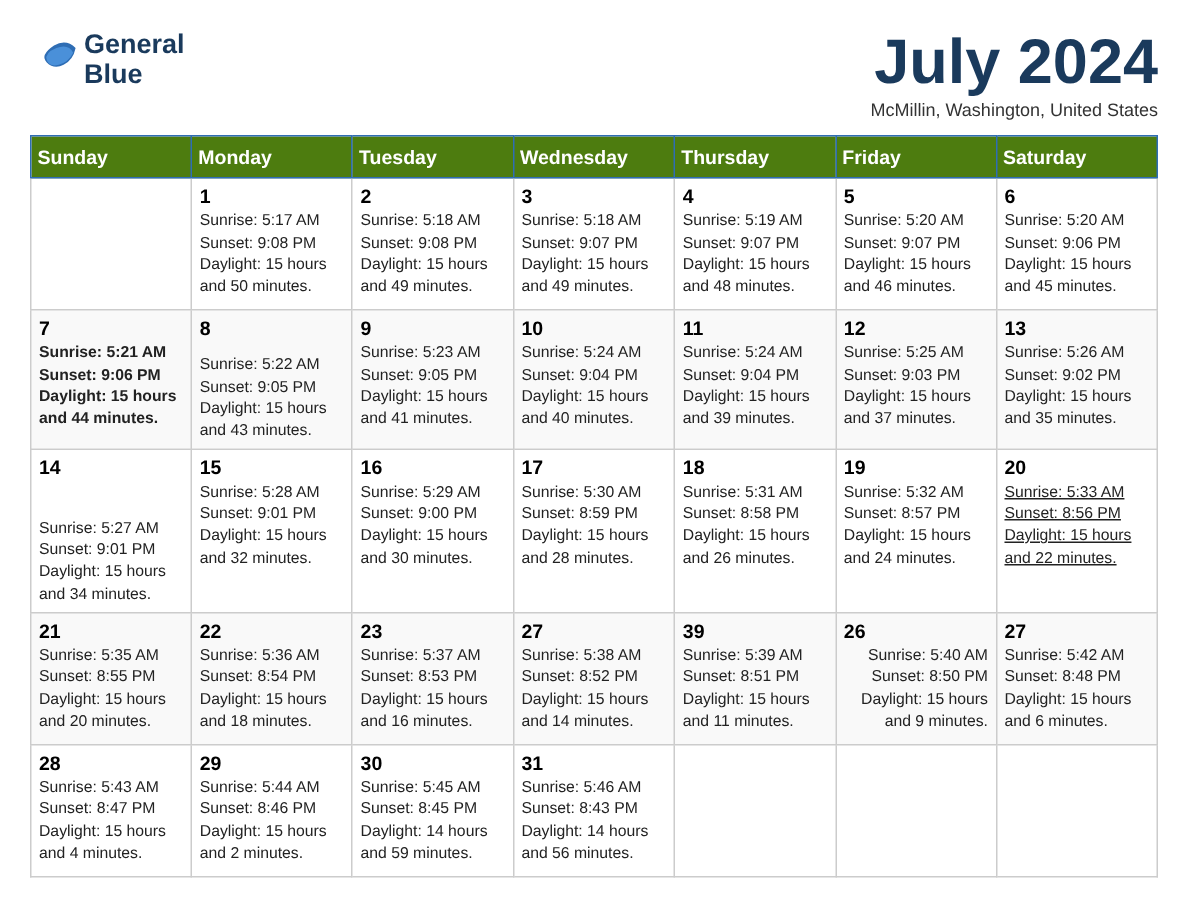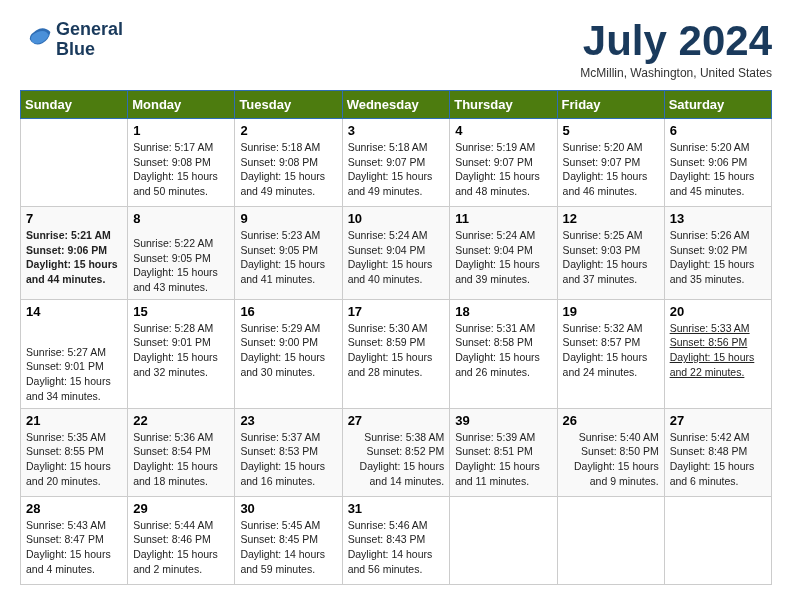--- a/index.html
+++ b/index.html
@@ -287,21 +287,21 @@
         </td>
         <td>
           <span class="day-num">23</span>
           <div class="day-info" style="white-space: pre-line;">Sunrise: 5:37 AM
 Sunset: 8:53 PM
 Daylight: 15 hours
 and 16 minutes.</div>
         </td>
         <td>
           <span class="day-num">27</span>
-          <div class="day-info" style="white-space: pre-line; text-align: right;">Sunrise: 5:38 AM
+          <div class="day-info" style="white-space: pre-line;">Sunrise: 5:38 AM
 Sunset: 8:52 PM
 Daylight: 15 hours
 and 14 minutes.</div>
         </td>
         <td>
           <span class="day-num">39</span>
           <div class="day-info" style="white-space: pre-line;">Sunrise: 5:39 AM
 Sunset: 8:51 PM
 Daylight: 15 hours
 and 11 minutes.</div>

